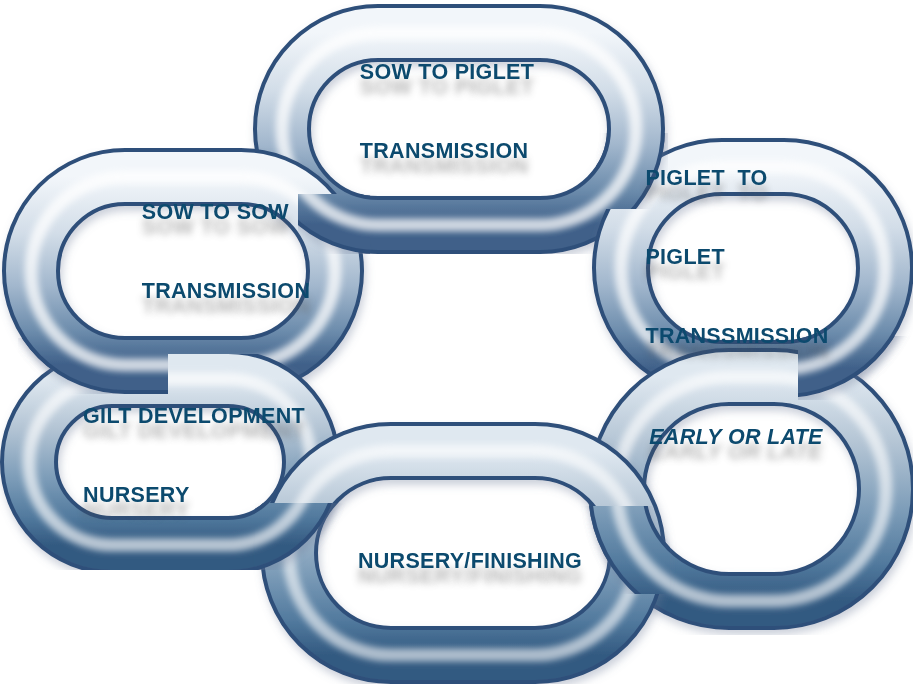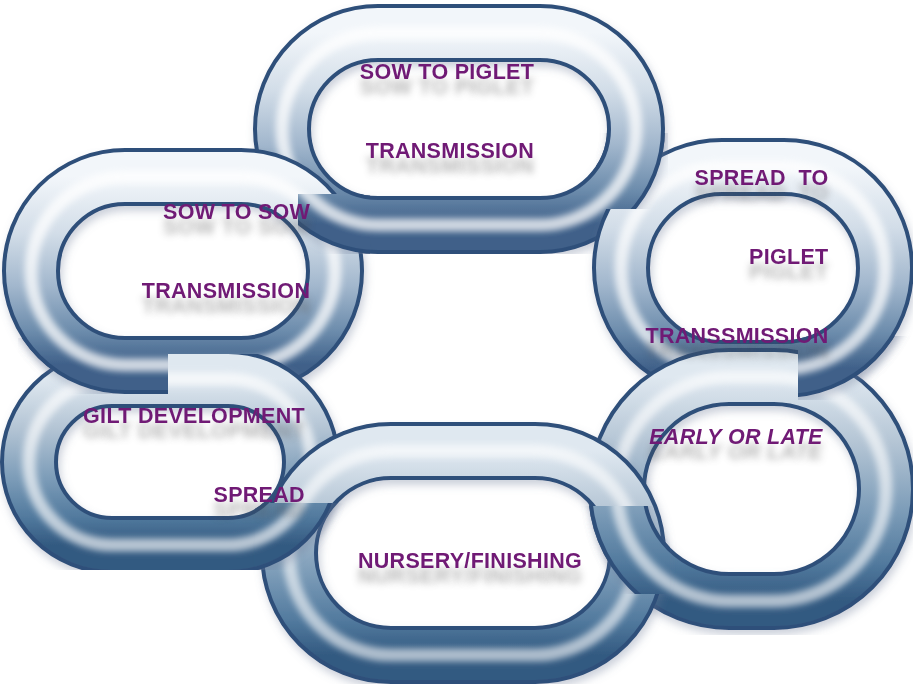--- a/index.html
+++ b/index.html
@@ -18,26 +18,26 @@
     background: #ffffff;
   }
   .stage svg {
     position: absolute;
     left: 0;
     top: 0;
   }
   .link-label {
     position: absolute;
     transform: translate(-50%, -50%);
-    text-align: right;
+    text-align: left;
     font-weight: 700;
     font-size: 21.5px;
     line-height: 1.22;
     letter-spacing: 0.3px;
-    color: #701a75;
+    color: #0c4a6e;
     white-space: pre-wrap;
     text-shadow: 0 15px 7px rgba(80, 80, 80, 0.42);
     pointer-events: none;
   }
   .link-label span { display: block; }
   .lbl-top    { left: 447px; top: 112px; }
   .lbl-lu     { left: 226px; top: 252px; }
   .lbl-ru     { left: 737px; top: 257px; }
   .lbl-ll     { left: 194px; top: 456px; }
   .lbl-rl     { left: 736px; top: 438px; font-style: italic; }
@@ -138,28 +138,28 @@
     <span>SOW TO PIGLET</span>
     <span>TRANSMISSION</span>
   </div>
 
   <div class="link-label lbl-lu">
     <span>SOW TO SOW</span>
     <span>TRANSMISSION</span>
   </div>
 
   <div class="link-label lbl-ru">
-    <span>SPREAD  TO</span>
+    <span>PIGLET  TO</span>
     <span>PIGLET</span>
     <span>TRANSSMISSION</span>
   </div>
 
   <div class="link-label lbl-ll">
     <span>GILT DEVELOPMENT</span>
-    <span>SPREAD</span>
+    <span>NURSERY</span>
   </div>
 
   <div class="link-label lbl-rl">
     <span>EARLY OR LATE</span>
   </div>
 
   <div class="link-label lbl-bottom">
     <span>NURSERY/FINISHING</span>
   </div>
 

